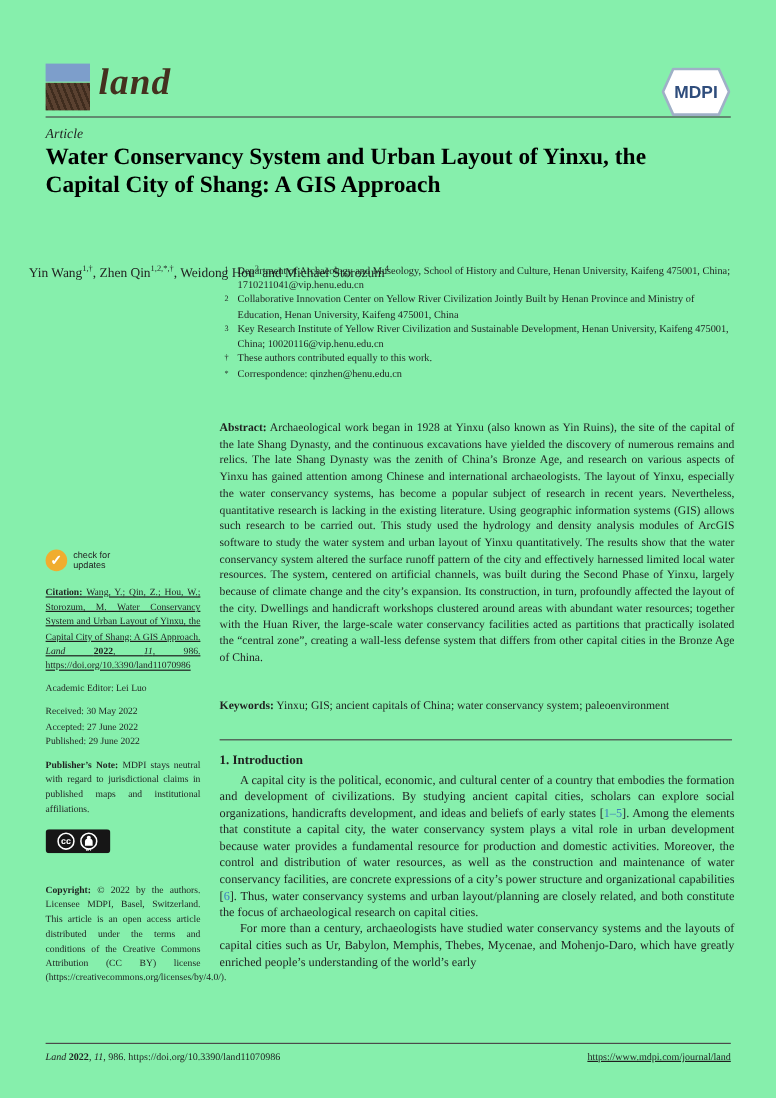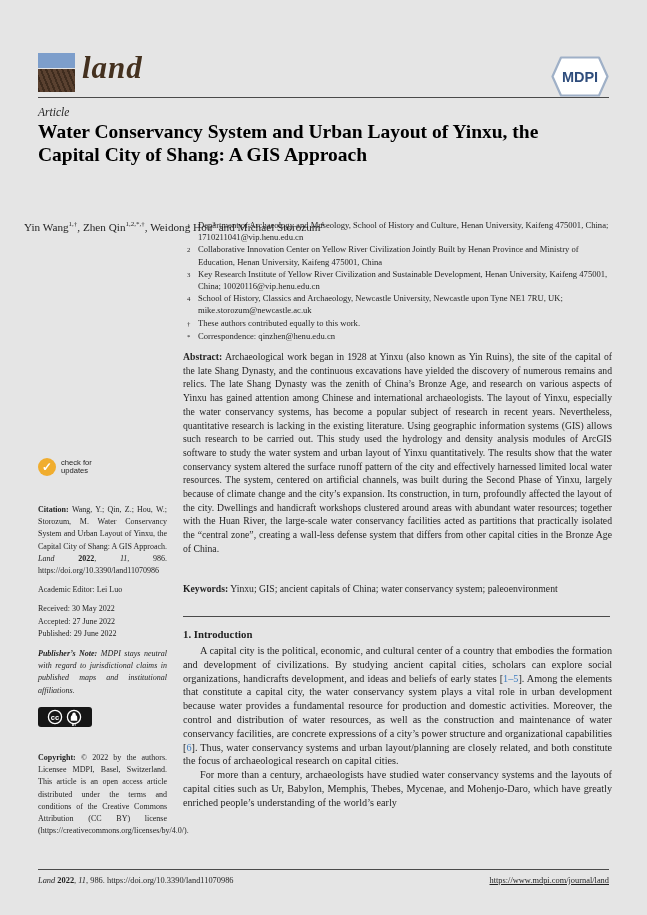--- a/index.html
+++ b/index.html
@@ -1,17 +1,17 @@
 <!DOCTYPE html>
 <html><head>
 <meta charset="utf-8">
 <style>
   html,body{margin:0;padding:0;background:#ffffff;}
   .page{
-    position:relative;width:647px;height:915px;background:#e5e5e5;overflow:hidden;
+    position:relative;width:647px;height:915px;background:#86efac;overflow:hidden;
     font-family:"Liberation Serif","DejaVu Serif",serif;color:#1f1f1f;
   }
   .b{font-weight:bold;}
   .i{font-style:italic;}
   .link{color:#3d7cc0;}
 
   
   .land-logo{position:absolute;left:38px;top:53px;width:37px;height:39px;}
   .logo-sky{width:37px;height:15px;background:#7d9ecb;}
   .logo-field{width:37px;height:23px;margin-top:1px;
@@ -44,24 +44,24 @@
   .intro p{margin:0;text-indent:17px;}
 
   
   .sidebar{position:absolute;left:38px;top:458px;width:129px;font-size:8px;line-height:12.2px;}
   .check-updates{display:flex;align-items:center;gap:5px;cursor:pointer;}
   .cu-circle{width:18px;height:18px;border-radius:50%;background:#f0ad2e;color:#fff;
     font-family:"Liberation Sans",sans-serif;font-size:12px;font-weight:bold;
     display:flex;align-items:center;justify-content:center;}
   .cu-text{font-family:"Liberation Sans",sans-serif;font-size:7.6px;line-height:8.4px;color:#222;}
   .cu-text .l2{font-weight:normal;}
-  .citation{margin-top:28px;text-align:justify;}
+  .citation{margin-top:12px;text-align:justify;text-decoration:underline;}
   .academic-editor{margin-top:7px;}
   .dates{margin-top:7px;}
-  .pub-note{margin-top:8px;text-align:justify;font-style:italic;}
+  .pub-note{margin-top:8px;text-align:justify;}
   .cc-badge{margin-top:10px;display:inline-block;cursor:pointer;}
   .copyright{margin-top:21px;text-align:justify;}
 
   
   .footer-rule{position:absolute;left:38px;top:869px;width:571px;height:1px;background:#4a4a4a;}
   .footer-left{position:absolute;left:38px;top:876px;font-size:8.4px;}
   .footer-right{position:absolute;right:38px;top:876px;font-size:8.4px;text-decoration:underline;}
 </style>
 </head>
 <body>
@@ -93,24 +93,20 @@
       <span class="aff-marker">1</span>
       <span class="aff-text">Department of Archaeology and Museology, School of History and Culture, Henan University, Kaifeng 475001, China; 1710211041@vip.henu.edu.cn</span>
     </div>
     <div class="aff-row">
       <span class="aff-marker">2</span>
       <span class="aff-text">Collaborative Innovation Center on Yellow River Civilization Jointly Built by Henan Province and Ministry of Education, Henan University, Kaifeng 475001, China</span>
     </div>
     <div class="aff-row">
       <span class="aff-marker">3</span>
       <span class="aff-text">Key Research Institute of Yellow River Civilization and Sustainable Development, Henan University, Kaifeng 475001, China; 10020116@vip.henu.edu.cn</span>
-    </div>
-    <div class="aff-row">
-      <span class="aff-marker">4</span>
-      <span class="aff-text">School of History, Classics and Archaeology, Newcastle University, Newcastle upon Tyne NE1 7RU, UK; mike.storozum@newcastle.ac.uk</span>
     </div>
     <div class="aff-row">
       <span class="aff-marker">†</span>
       <span class="aff-text">These authors contributed equally to this work.</span>
     </div>
     <div class="aff-row">
       <span class="aff-marker">*</span>
       <span class="aff-text">Correspondence: qinzhen@henu.edu.cn</span>
     </div>
   </div>

